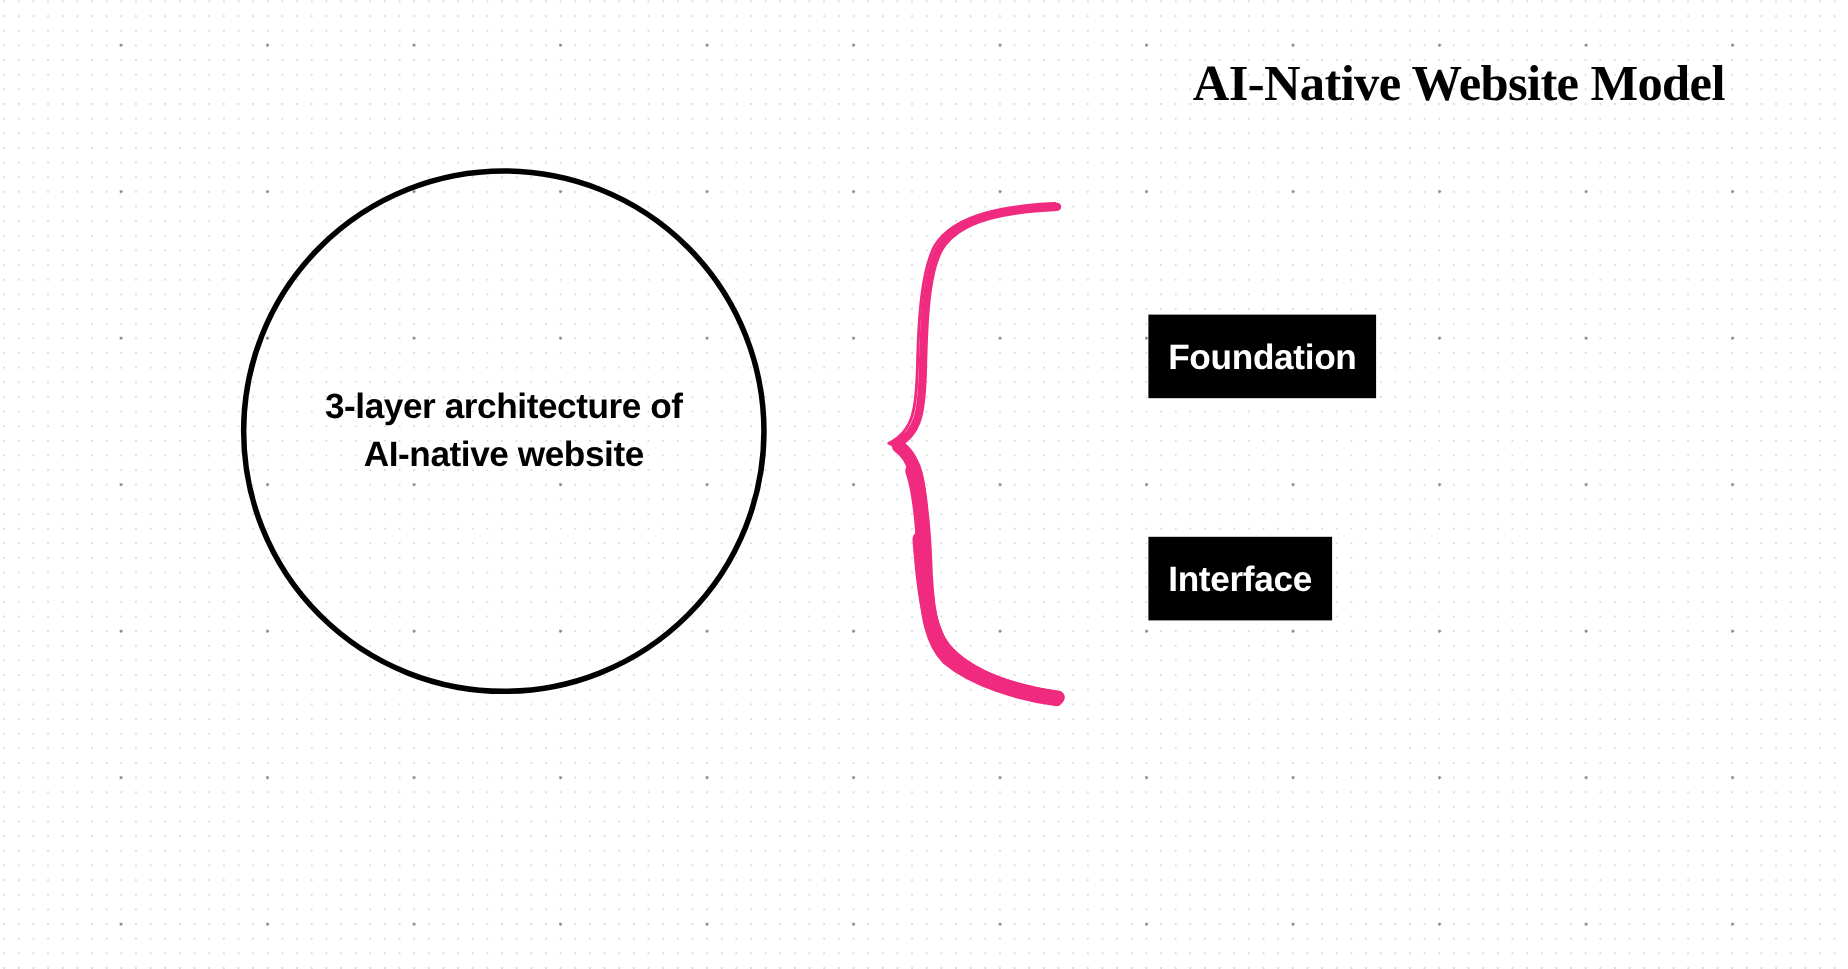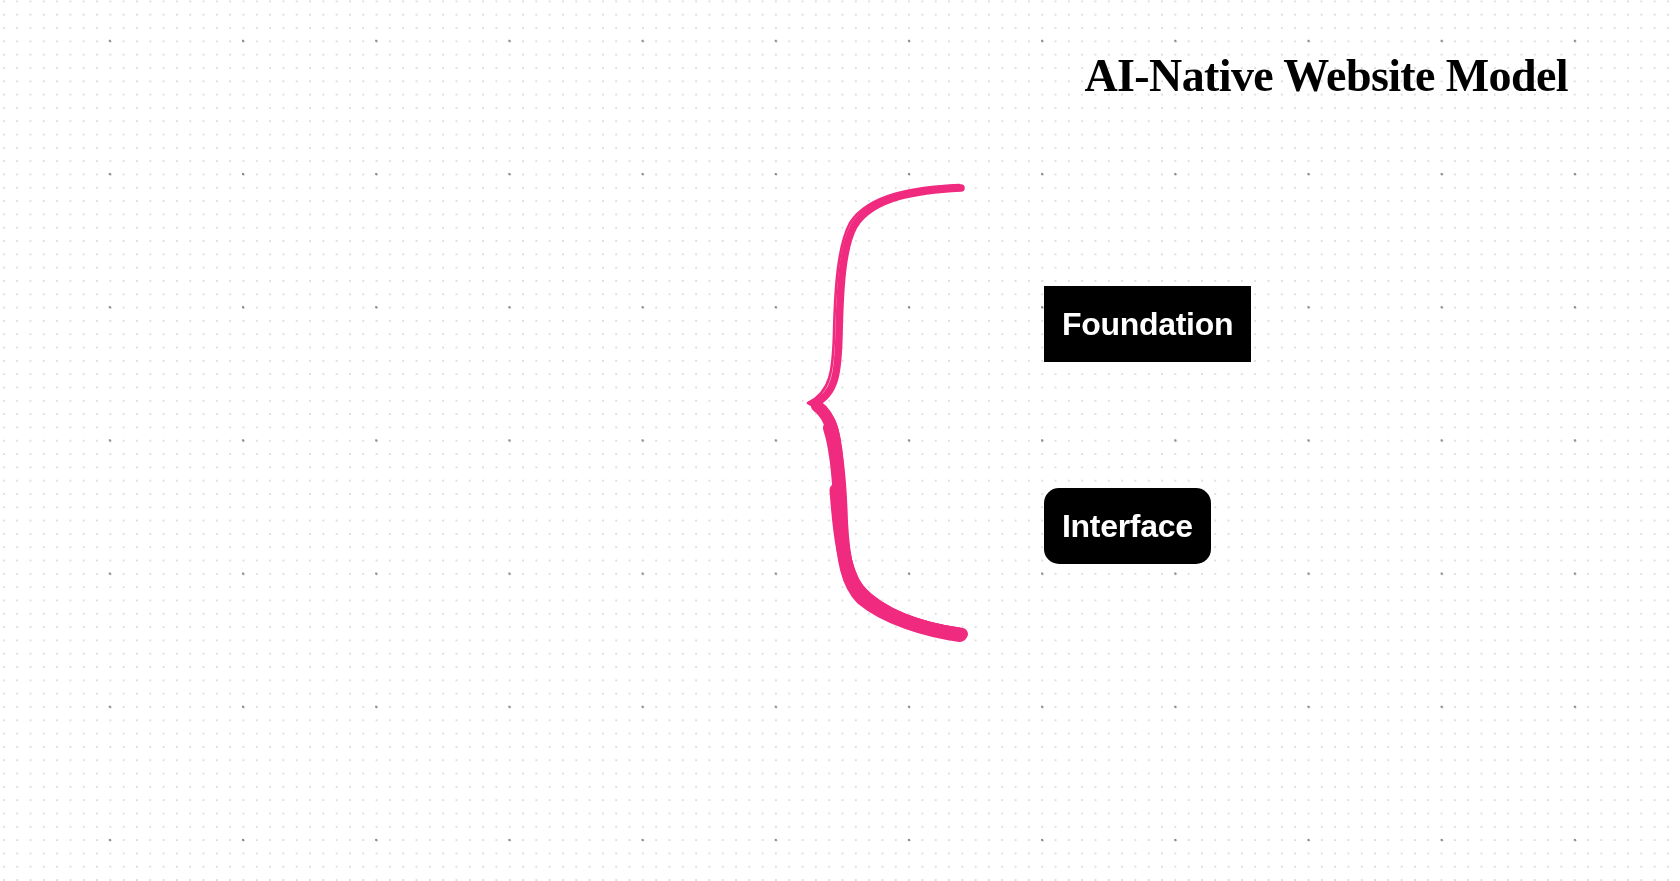--- a/index.html
+++ b/index.html
@@ -88,29 +88,32 @@
   .label-box .label-text {
     font-size: 32px;
     font-weight: 700;
     letter-spacing: -0.3px;
     line-height: 1;
     white-space: nowrap;
     color: #ffffff;
   }
   #box-foundation { left: 1044px; top: 249px; height: 76px; margin-top: 37px; }
   #box-proof      { left: 1044px; top: 369px; height: 76px; }
-  #box-interface  { left: 1044px; top: 488px; height: 76px; border-radius: 15px; }
+  #box-interface  { left: 1044px; top: 488px; height: 76px; }
 </style>
 </head>
 <body>
 
 <div id="canvas">
 
   <div id="title">AI-Native Website Model</div>
 
+  <div id="circle">
+    <div id="circle-label">3-layer architecture of AI-native website</div>
+  </div>
 
   <svg id="brace" viewBox="0 0 230 510" xmlns="http://www.w3.org/2000/svg">
 
     <g fill="none" stroke="#ef2a7f" stroke-linecap="round" stroke-linejoin="round">
 
       <path d="M191 28 C 150 30, 102 36, 84 66 C 72 88, 70 130, 69 176
                C 68 212, 66 234, 44 244
                C 66 254, 68 276, 69 312
                C 70 358, 72 400, 84 422
                C 102 452, 150 466, 191 472" stroke-width="7.5"></path>

